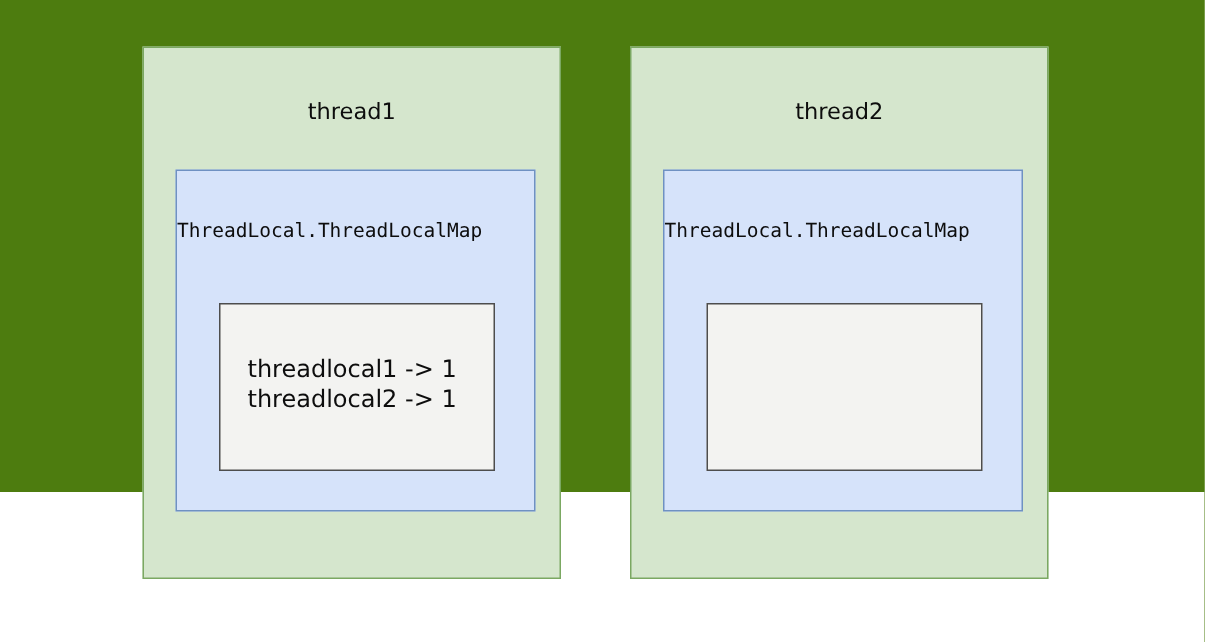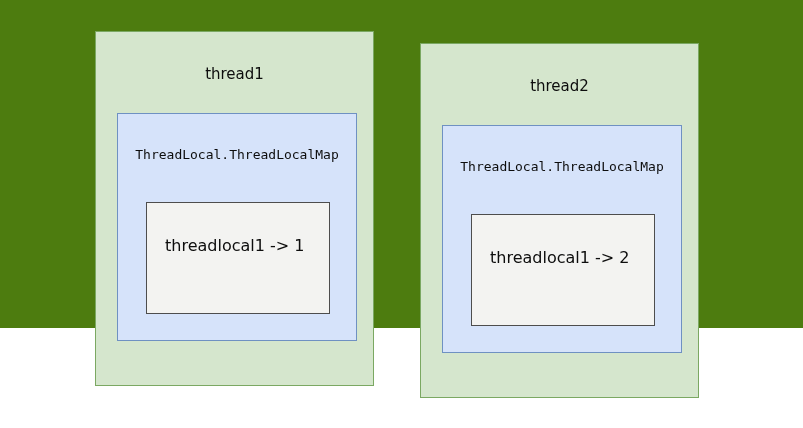--- a/index.html
+++ b/index.html
@@ -26,21 +26,21 @@
   .thread-box {
     position: absolute;
     top: 31px;
     width: 279px;
     height: 355px;
     background: #d5e6cd;
     border: 1px solid #7ba862;
     box-sizing: border-box;
   }
   .thread-box.left  { left: 95px; }
-  .thread-box.right { left: 420px; margin-top: 12px; }
+  .thread-box.right { left: 420px; }
 
   .thread-title {
     position: absolute;
     left: 0;
     right: 0;
     top: 34px;
     text-align: center;
     font-family: "DejaVu Sans", "Liberation Sans", sans-serif;
     font-size: 15px;
     line-height: 17px;
@@ -58,21 +58,20 @@
     background: #d6e3fa;
     border: 1px solid #6f91c2;
     box-sizing: border-box;
   }
 
   .map-title {
     position: absolute;
     left: 0;
     right: 0;
     top: 33px;
-    text-align: center;
     font-family: "DejaVu Sans Mono", "Liberation Mono", monospace;
     font-size: 13px;
     line-height: 16px;
     color: #0d0d0d;
     white-space: nowrap;
   }
 
   
   .entries-box {
     position: absolute;
@@ -108,32 +107,32 @@
 
   <div class="thread-box left">
     <div class="thread-title">thread1</div>
 
     <div class="map-box">
       <div class="map-title">ThreadLocal.ThreadLocalMap</div>
 
       <div class="entries-box">
         <div class="entries-list">
           <span class="entry-line">threadlocal1 -&gt; 1</span>
+          <span class="entry-line">threadlocal2 -&gt; 1</span>
         </div>
       </div>
     </div>
   </div>
 
   <div class="thread-box right">
     <div class="thread-title">thread2</div>
 
     <div class="map-box">
       <div class="map-title">ThreadLocal.ThreadLocalMap</div>
 
       <div class="entries-box">
         <div class="entries-list">
-          <span class="entry-line">threadlocal1 -&gt; 2</span>
         </div>
       </div>
     </div>
   </div>
 
 </div>
 
 </body></html>

